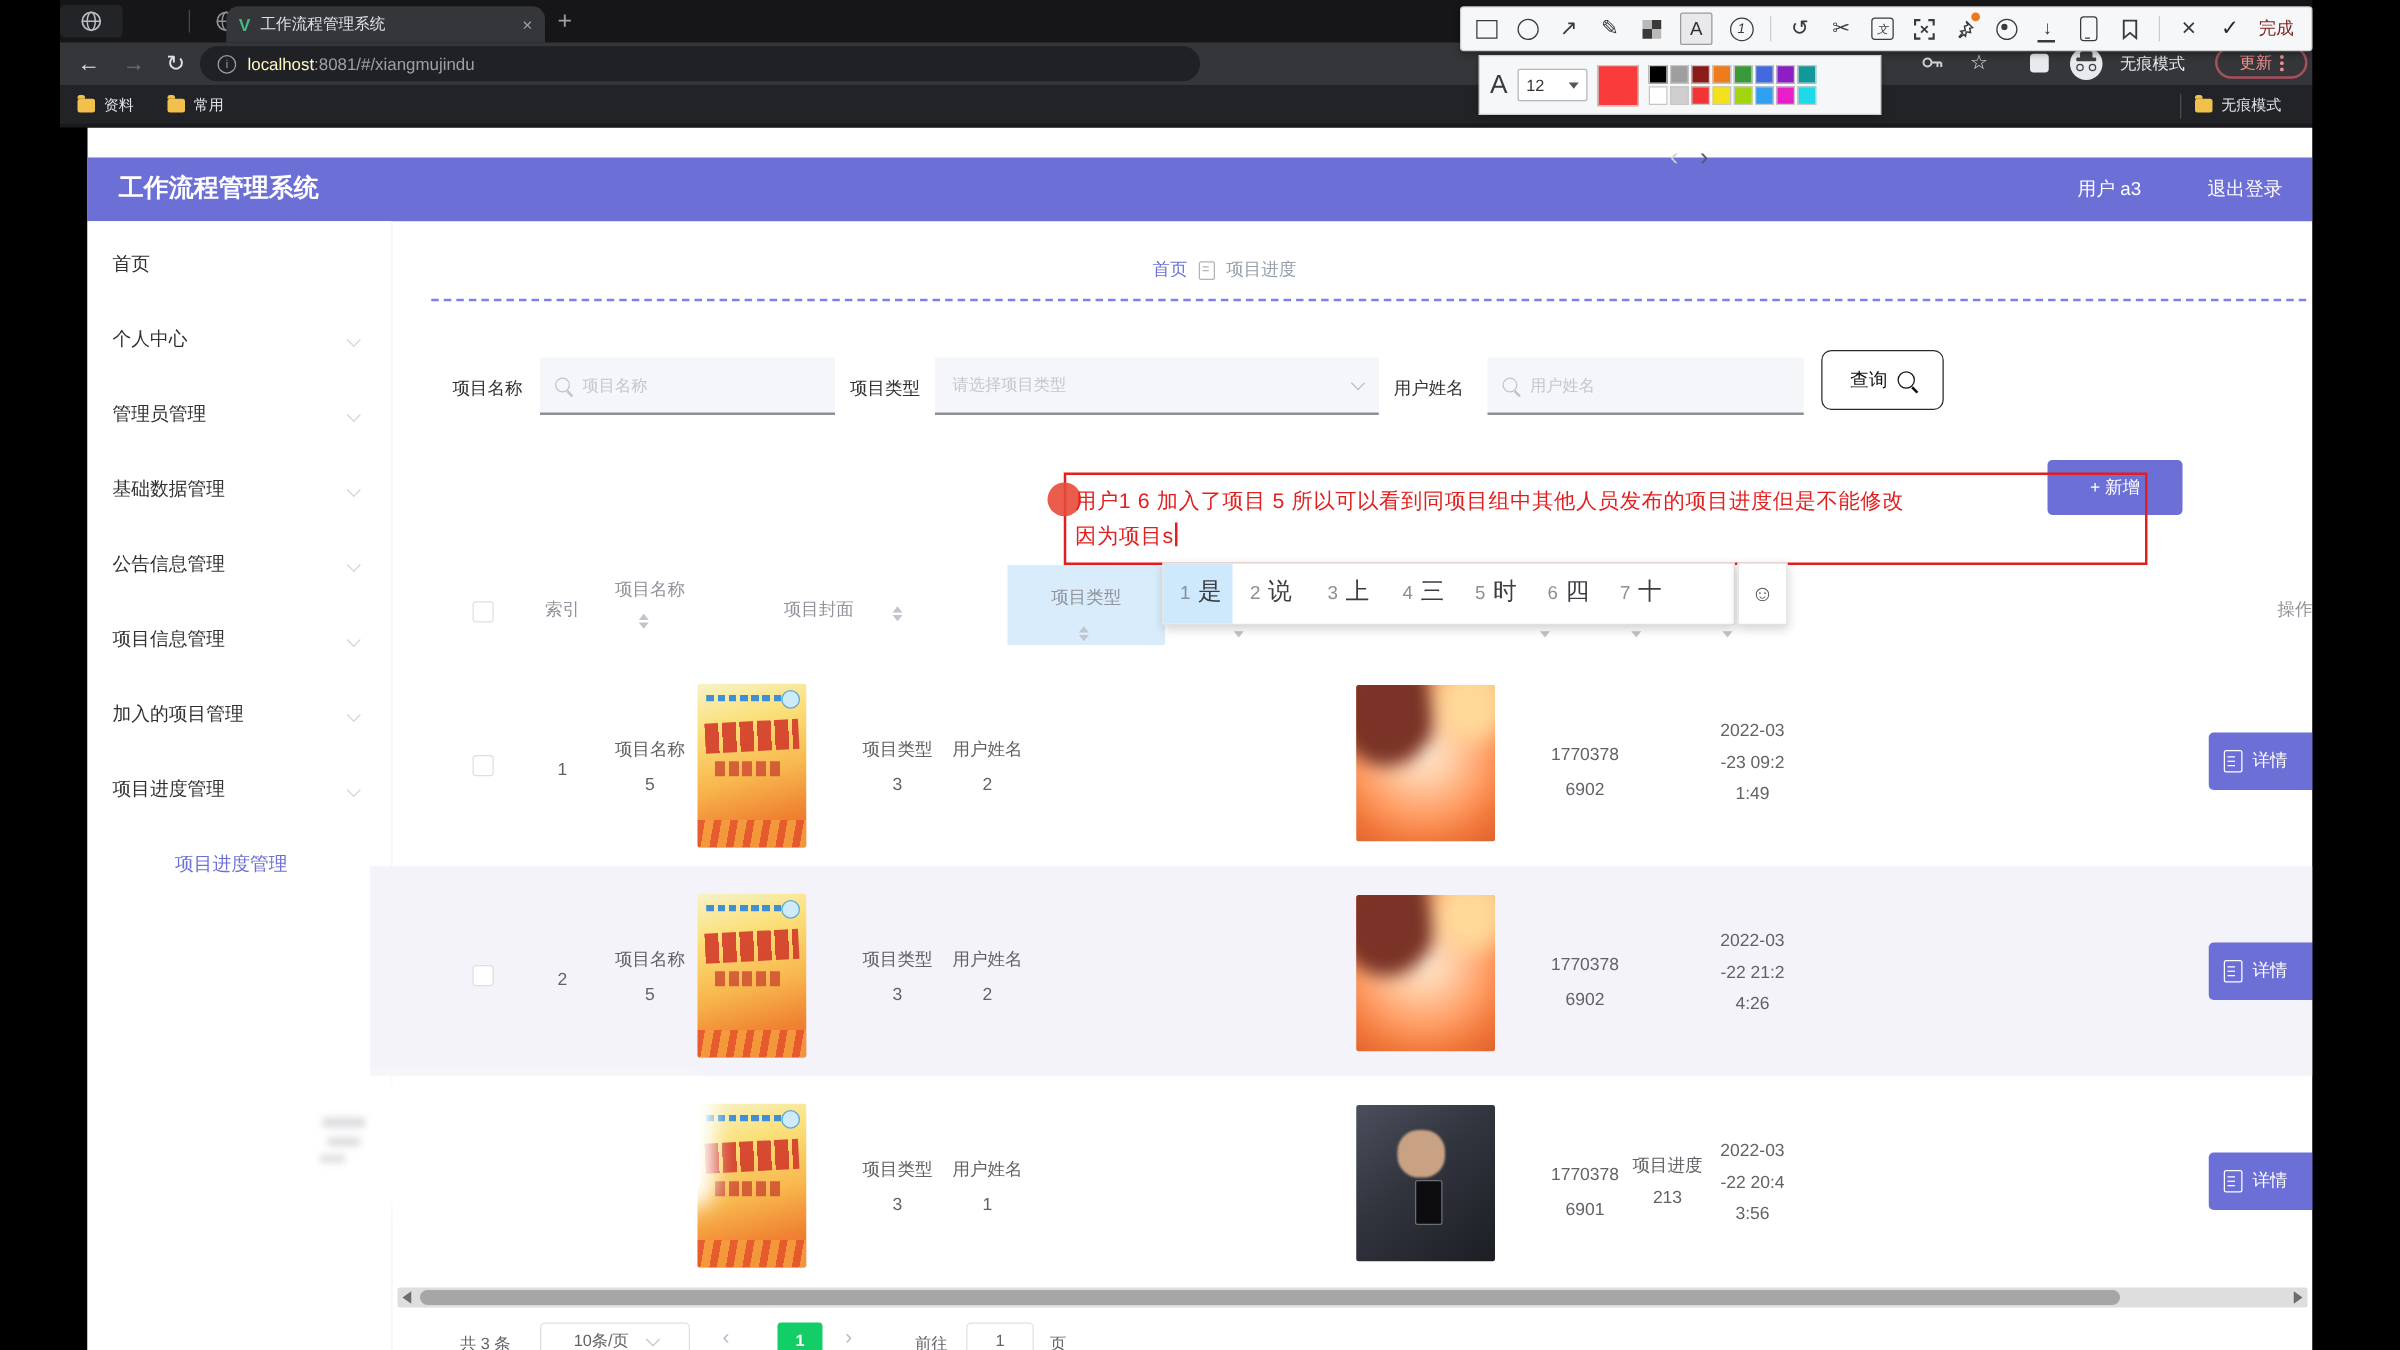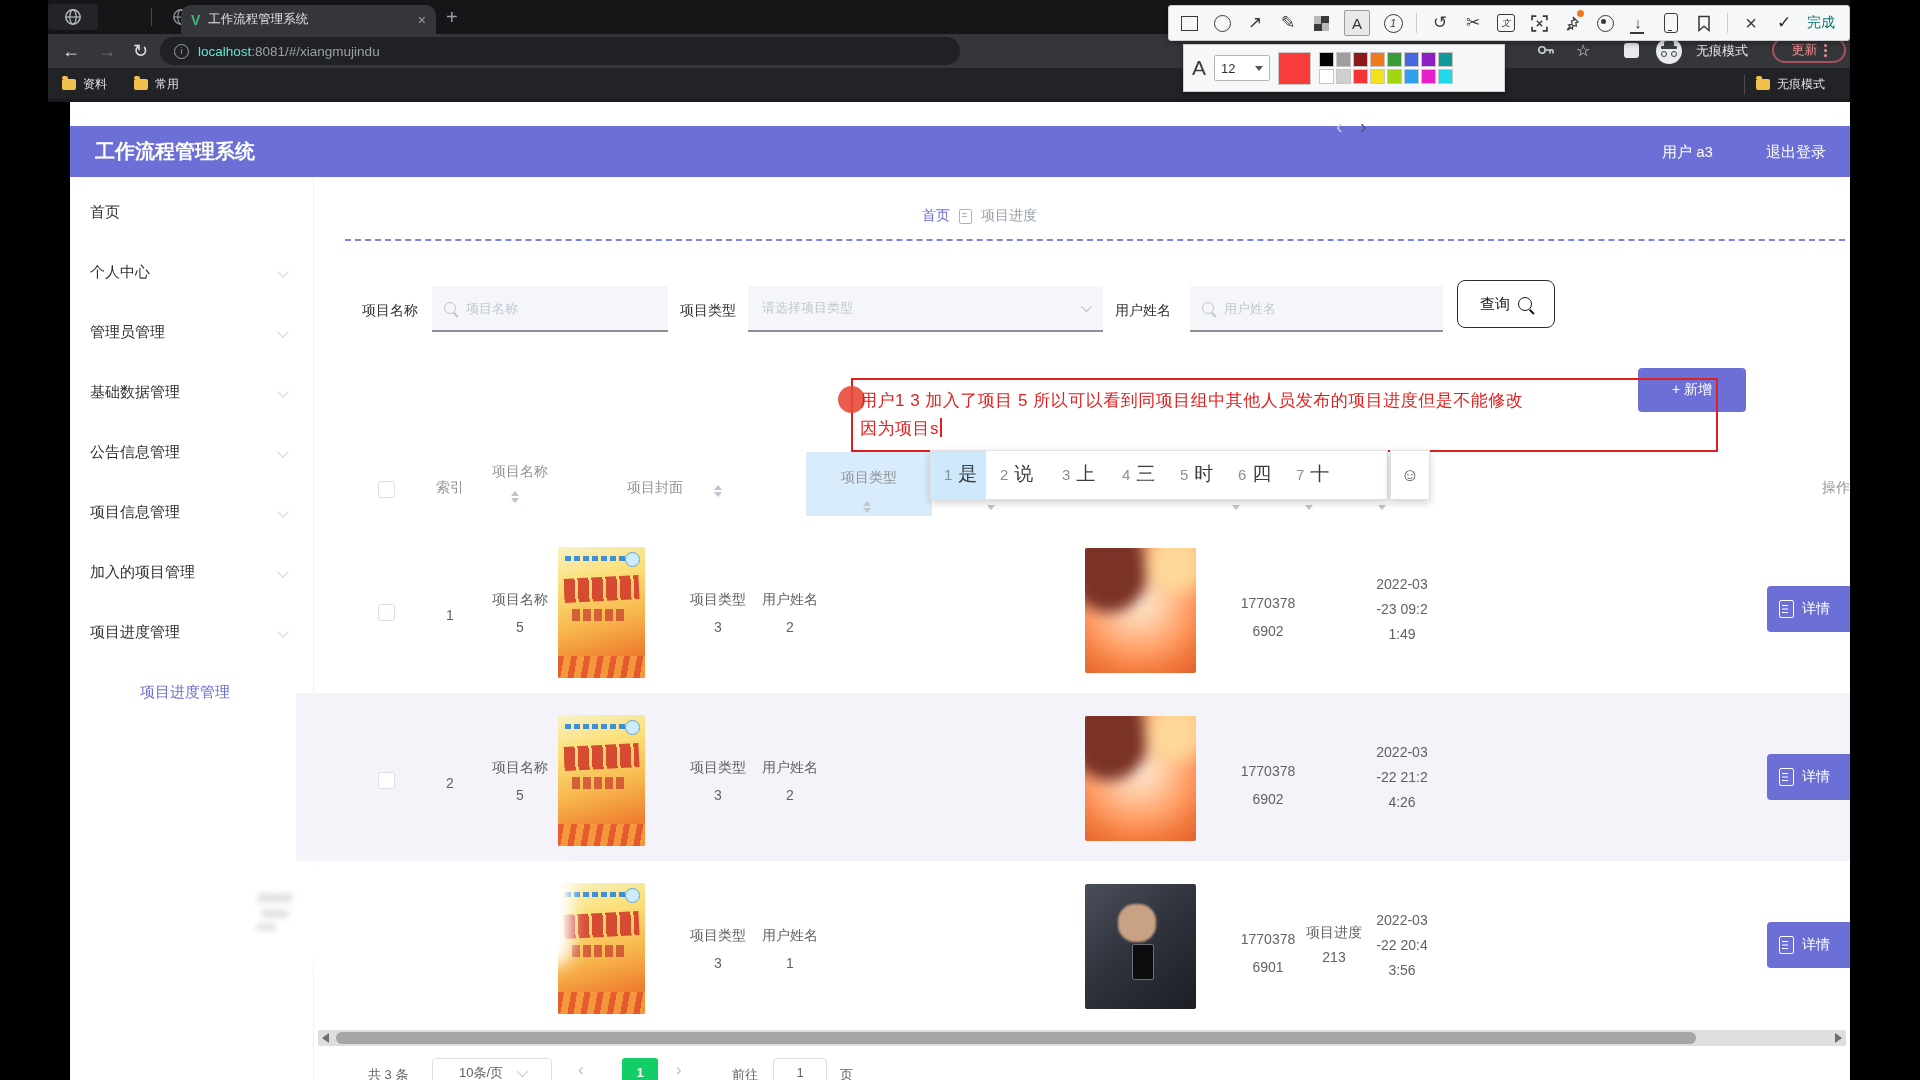--- a/index.html
+++ b/index.html
@@ -17,21 +17,21 @@
   .tab{position:absolute;left:133px;top:5px;width:255px;height:29px;background:#35363a;border-radius:10px 10px 0 0;display:flex;align-items:center;padding:0 10px;gap:8px;box-sizing:border-box}
   .vicon{color:#41b883;font-weight:bold;font-size:14px}
   .tabtitle{color:#dfe1e5;font-size:12.5px;flex:1;white-space:nowrap;overflow:hidden}
   .tabclose{color:#9aa0a6;font-size:14px}
   .newtab{position:absolute;left:398px;top:4px;color:#9aa0a6;font-size:20px;line-height:26px}
   .toolbar{position:absolute;left:0;top:34px;right:0;height:34px;background:#35363a}
   .navic{position:absolute;top:4px;color:#dfe1e5;font-size:18px;line-height:26px}
   .urlbar{position:absolute;left:112px;top:3px;width:800px;height:28px;background:#202124;border-radius:14px;display:flex;align-items:center;padding:0 14px;gap:9px;box-sizing:border-box}
   .info-ic{width:13px;height:13px;border:1.3px solid #9aa0a6;border-radius:50%;color:#9aa0a6;font-size:9px;line-height:13px;text-align:center;flex:0 0 auto}
   .urltext{font-size:13.5px;white-space:nowrap}
-  .url-host{color:#5eead4}.url-rest{color:#9aa0a6}
+  .url-host{color:#fef9c3}.url-rest{color:#9aa0a6}
   .bookmarks{position:absolute;left:0;top:68px;right:0;height:31px;background:#222327}
   .bm{position:absolute;top:8px;display:flex;align-items:center;gap:7px;color:#dfe1e5;font-size:12px}
   .folder{width:14px;height:11px;background:#f2c14b;border-radius:2px;position:relative}
   .folder::before{content:"";position:absolute;left:0;top:-3px;width:6px;height:3px;background:#f2c14b;border-radius:2px 2px 0 0}
   .bmsep{position:absolute;left:1696px;top:7px;width:1px;height:20px;background:#4a4b4f}
   .pill-upd{position:absolute;left:1724px;top:3px;width:74px;height:26px;border:2px solid #a8505c;border-radius:15px;display:flex;align-items:center;justify-content:center;gap:6px;color:#f49090;font-size:13px;box-sizing:border-box}
   .dots3{display:inline-flex;flex-direction:column;gap:2px}
   .dots3 i{width:3px;height:3px;border-radius:50%;background:#f49090}
   .ext-sq{position:absolute;left:1576px;top:9px;width:15px;height:15px;background:#e8eaed;border-radius:3px}
   .incog{position:absolute;left:1608px;top:4px;width:26px;height:26px;border-radius:50%;background:#e8eaed}
@@ -50,21 +50,21 @@
   .ai-sep{width:1px;height:20px;background:#cdcdcd}
   .ai-trans{width:16px;height:16px;border:1.7px solid #3a3a3a;border-radius:3px;font-size:9px;color:#3a3a3a;display:inline-flex;align-items:center;justify-content:center}
   .ai-pin{position:relative}
   .ai-pin em{position:absolute;right:-2px;top:-2px;width:7px;height:7px;border-radius:50%;background:#f07818}
   .ai-rec{width:15px;height:15px;border:1.8px solid #3a3a3a;border-radius:50%;position:relative}
   .ai-rec::after{content:"";position:absolute;left:3.5px;top:3.5px;width:5px;height:5px;border-radius:50%;background:#3a3a3a}
   .ai-dl{position:relative;font-size:15px}
   .ai-dl::after{content:"";position:absolute;left:2px;bottom:0;width:14px;height:1.8px;background:#3a3a3a}
   .ai-phone{width:12px;height:18px;border:1.7px solid #3a3a3a;border-radius:3px;position:relative}
   .ai-phone::after{content:"";position:absolute;left:3px;bottom:1px;width:4px;height:1.5px;background:#3a3a3a}
-  .done-lab{font-size:14px;color:#0f766e;white-space:nowrap}
+  .done-lab{font-size:14px;color:#7f1d1d;white-space:nowrap}
   .fontpanel{left:1183px;top:44px;width:322px;height:48px;background:#f6f7f8;border:1px solid #cfcfcf;box-shadow:0 2px 6px rgba(0,0,0,.35);display:flex;align-items:center;padding:0 8px;gap:8px;box-sizing:border-box;z-index:70}
   .fp-A{font-size:21px;color:#3a3a3a}
   .fp-size{width:56px;height:26px;background:#fff;border:1px solid #b5b5b5;border-radius:2px;display:flex;align-items:center;justify-content:space-between;padding:0 6px;font-size:13px;color:#333;box-sizing:border-box}
   .tri-dn{width:0;height:0;border-left:4px solid transparent;border-right:4px solid transparent;border-top:5px solid #555}
   .swatch{width:33px;height:33px;border:1px solid #c9c9c9;box-sizing:border-box}
   .palgrid{display:grid;grid-template-columns:repeat(8,15px);grid-auto-rows:15px;gap:2px}
   .pal-cell{width:15px;height:15px;border:1px solid #c6c6c6;box-sizing:border-box}
   
   .page{left:70px;top:102px;width:1780px;height:978px;background:#fff;z-index:15}
   .appheader{position:absolute;left:0;top:24px;width:1780px;height:51px;background:#6b6fd6}
@@ -453,21 +453,21 @@
       <span class="pg-arrow" style="left:508px">‹</span>
       <span class="pg-cur">1</span>
       <span class="pg-arrow" style="left:606px">›</span>
       <span class="pg-goto">前往</span>
       <span class="pg-input">1</span>
       <span class="pg-unit">页</span>
     </div>
 
     <div class="redbox"></div>
     <div class="reddot"></div>
-    <div class="noteline" style="left:790px;top:287px">用户1 3  加入了项目 5 所以可以看到同项目组中其他人员发布的项目进度但是不能修改</div>
+    <div class="noteline" style="left:790px;top:287px">用户1 6  加入了项目 5 所以可以看到同项目组中其他人员发布的项目进度但是不能修改</div>
     <div class="noteline" style="left:790px;top:315px"><span>因为项目s</span><span class="cursorbar"></span></div>
 
     <div class="imebar">
       <div class="ime-hl"></div>
     </div>
     <span class="ime-item" style="left:874px;top:348px;z-index:51"><span class="ime-n">1</span><span class="ime-c">是</span></span>
     <span class="ime-item" style="left:930px;top:348px;z-index:51"><span class="ime-n">2</span><span class="ime-c">说</span></span>
     <span class="ime-item" style="left:992px;top:348px;z-index:51"><span class="ime-n">3</span><span class="ime-c">上</span></span>
     <span class="ime-item" style="left:1052px;top:348px;z-index:51"><span class="ime-n">4</span><span class="ime-c">三</span></span>
     <span class="ime-item" style="left:1110px;top:348px;z-index:51"><span class="ime-n">5</span><span class="ime-c">时</span></span>

